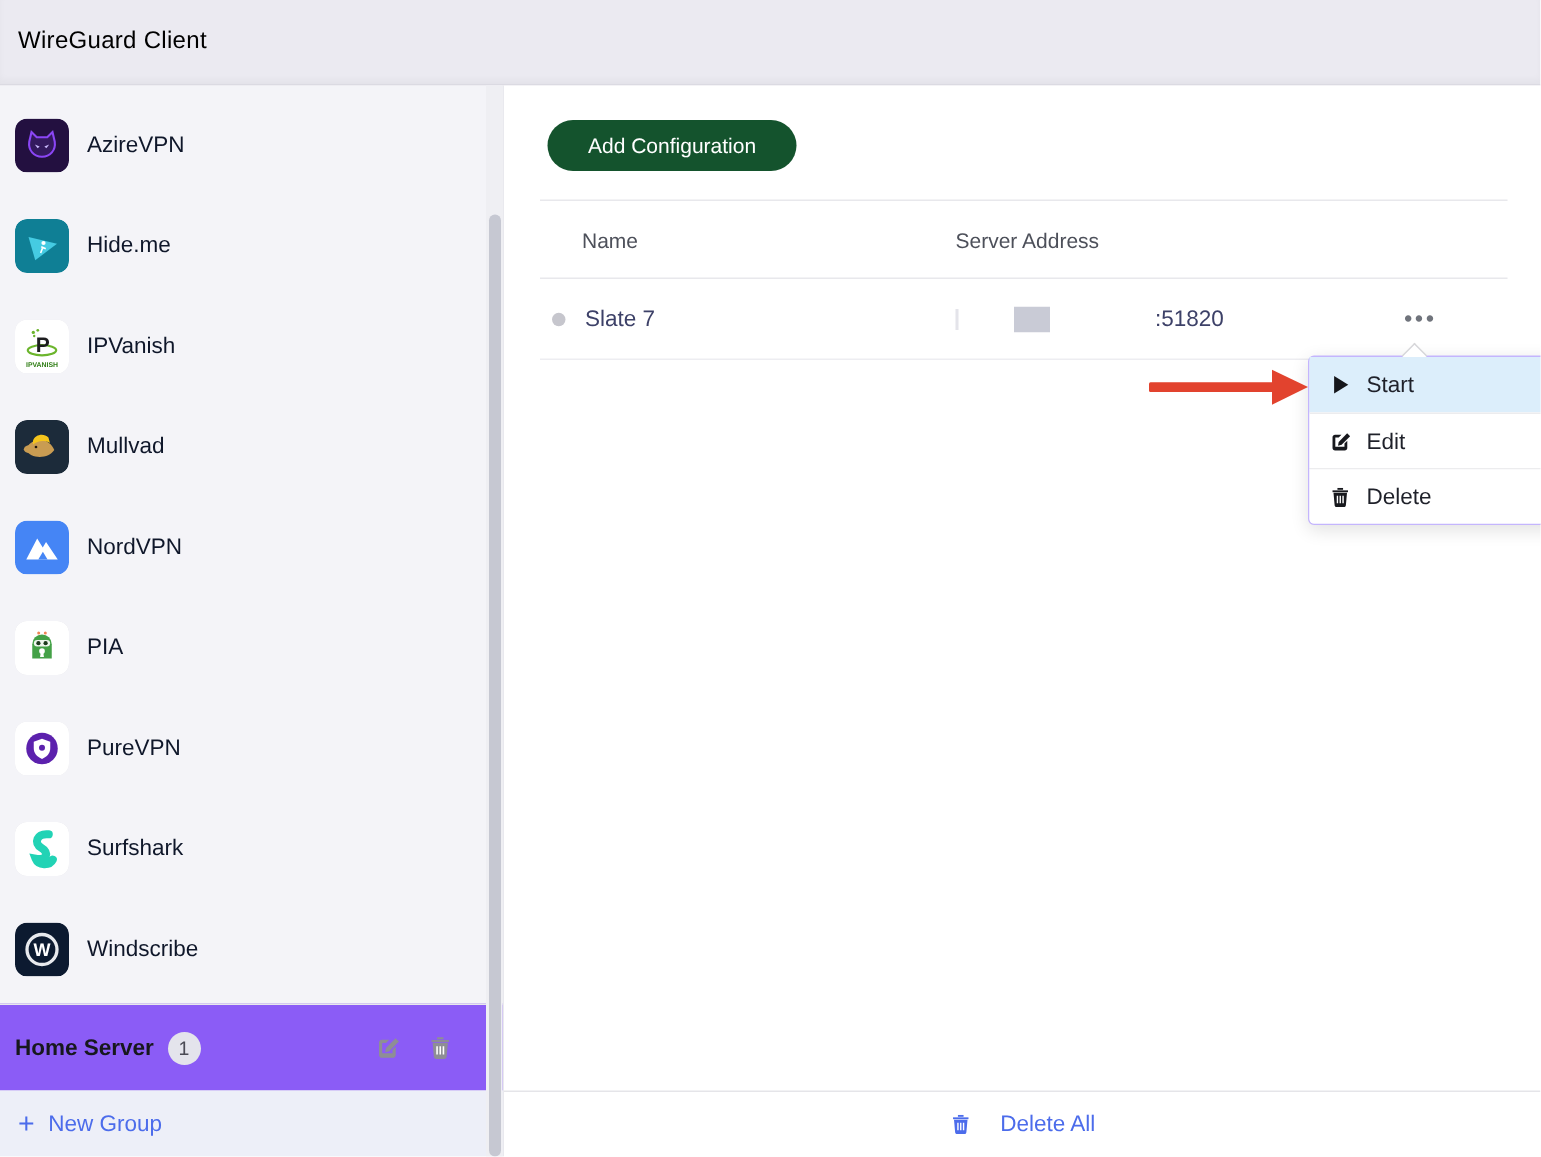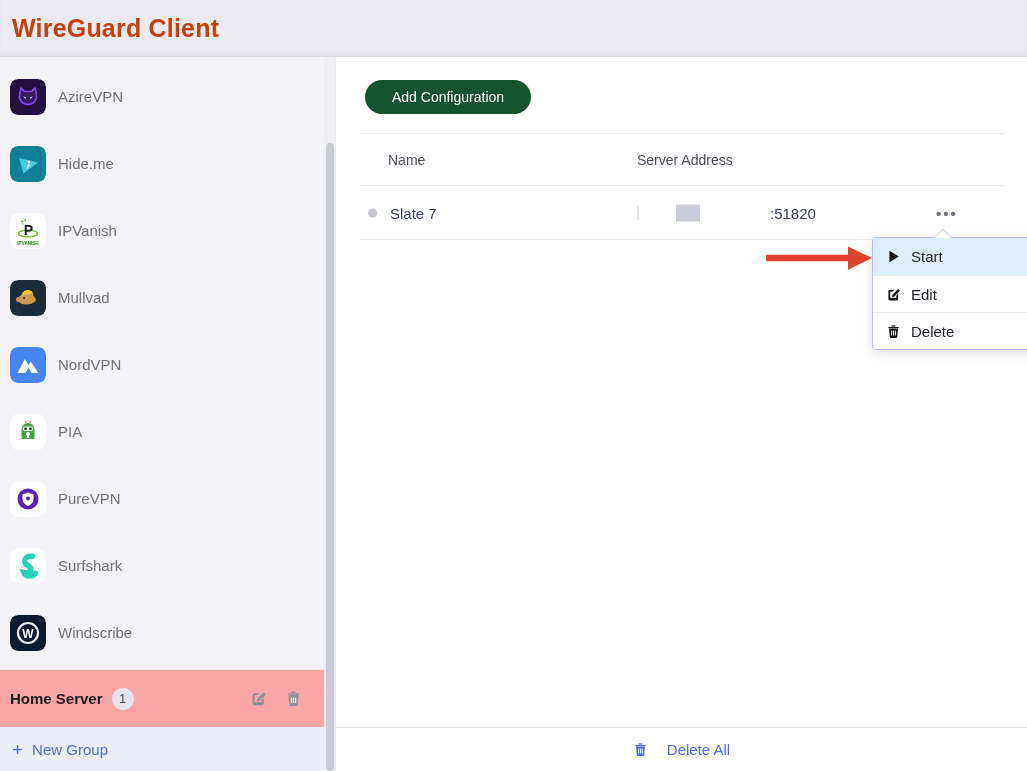--- a/index.html
+++ b/index.html
@@ -6,36 +6,36 @@
   html,body { width:1027px; height:771px; overflow:hidden; }
   body { font-family:"Liberation Sans", sans-serif; background:#fff; }
   svg text { font-family:"Liberation Sans", sans-serif; }
 
   .app { width:1027px; height:771px; display:flex; flex-direction:column; }
 
   
   .hdr { height:57px; background:#ebeaf1; border-bottom:1px solid #dbdae2;
          display:flex; align-items:center; padding-left:12px; flex:0 0 auto;
          box-shadow:inset 0 -3px 4px rgba(0,0,0,0.03); }
-  .hdr h1 { font-size:25px; font-weight:bold; color:#c2410c; letter-spacing:0.2px; }
+  .hdr h1 { font-size:16px; font-weight:normal; color:#000000; letter-spacing:0.2px; }
 
   
   .bodyrow { flex:1; display:flex; min-height:0; }
 
   
   .sidebar { width:336px; flex:0 0 auto; background:#f4f4f8; position:relative;
              display:flex; flex-direction:column; border-right:1px solid #e9e9ee; }
   .providers { flex:1; padding-top:6px; overflow:hidden; }
   .prov { height:67px; display:flex; align-items:center; padding-left:10px; cursor:pointer; }
   .picon { width:36px; height:36px; border-radius:8px; overflow:hidden; flex:0 0 auto;
            display:flex; }
   .picon.lt { box-shadow:inset 0 0 0 1px #ececf0; }
-  .prov .plabel { margin-left:12px; font-size:15px; color:#737373; }
-
-  .grouprow { height:58px; background:#fca5a5; border-top:1px solid #e8e8ec;
+  .prov .plabel { margin-left:12px; font-size:15px; color:#0f172a; }
+
+  .grouprow { height:58px; background:#8b5cf6; border-top:1px solid #e8e8ec;
               display:flex; align-items:center; padding-left:10px; flex:0 0 auto; }
   .gname { font-size:15px; font-weight:bold; color:#17181d; }
   .badge { width:22px; height:22px; border-radius:50%; background:#e4e4ec; color:#4b4b55;
            font-size:13px; display:flex; align-items:center; justify-content:center; margin-left:9px; }
   .gicons { margin-left:auto; margin-right:33px; display:flex; gap:18px; color:#8e8e95; }
   .gicons .ic { width:17px; height:17px; cursor:pointer; }
 
   .newgroup { height:44px; background:#edeff8; display:flex; align-items:center;
               padding-left:12px; color:#4c6ceb; gap:9px; cursor:pointer; flex:0 0 auto; }
   .newgroup .plus { font-size:19px; line-height:1; font-weight:400; }

